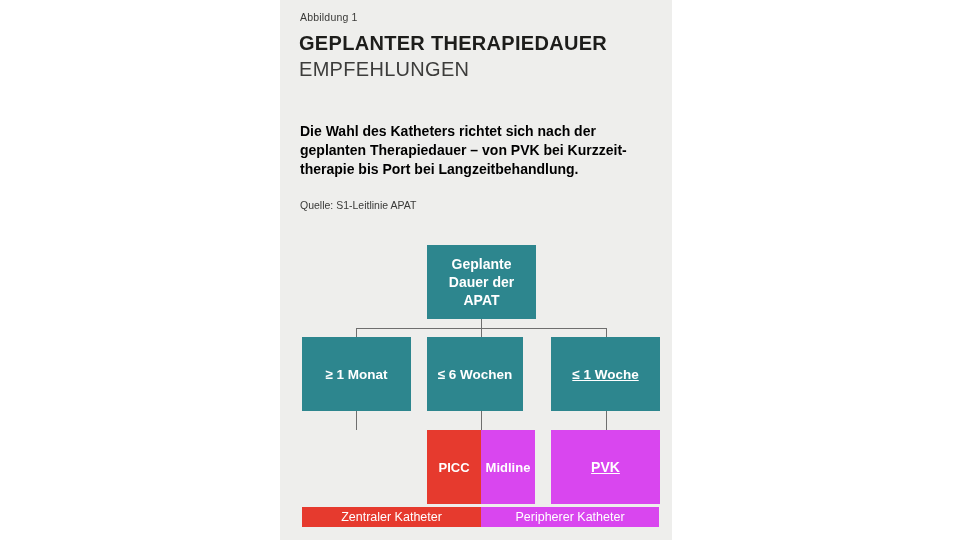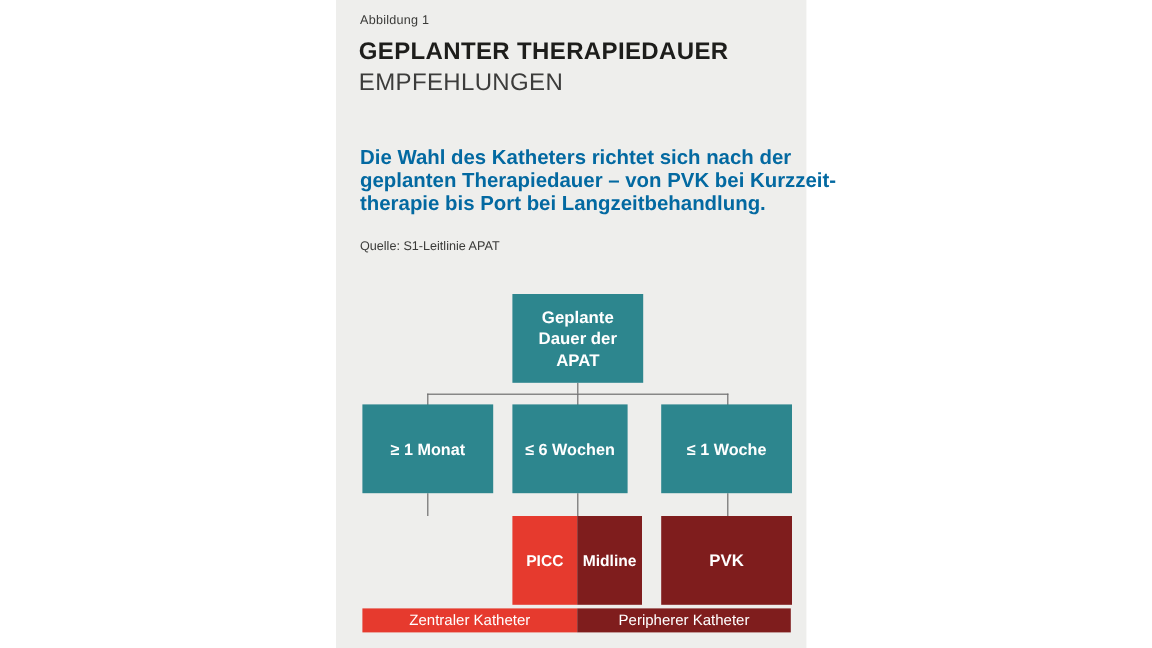--- a/index.html
+++ b/index.html
@@ -50,23 +50,23 @@
   .subtitle-line {
     font-size: 20px;
     font-weight: normal;
     color: #3C3C3B;
     letter-spacing: 0.3px;
   }
   .description {
     position: absolute;
     left: 20px;
     top: 122px;
-    font-size: 17px;
+    font-size: 14px;
     font-weight: bold;
-    color: #0369a1;
+    color: #000000;
     line-height: 19px;
     white-space: nowrap;
   }
   .source {
     position: absolute;
     left: 20px;
     top: 199px;
     font-size: 10.5px;
     color: #3a3a38;
   }
@@ -75,30 +75,30 @@
     display: flex;
     flex-direction: column;
     align-items: center;
     justify-content: center;
     text-align: center;
     color: #ffffff;
     font-weight: bold;
   }
   .teal { background: #2D868E; text-align: right; }
   .red { background: #E63A2E; }
-  .salmon { background: #7f1d1d; }
+  .salmon { background: #d946ef; }
 
   .node-root {
     left: 147px; top: 245px; width: 109px; height: 74px;
     font-size: 14px; line-height: 18px;
   }
   .row-duration { top: 337px; height: 74px; font-size: 13.5px; }
   .col-1 { left: 22px;  width: 109px; }
   .col-2 { left: 147px; width: 96px; }
-  .col-3 { left: 271px; width: 109px; }
+  .col-3 { left: 271px; width: 109px; text-decoration: underline; }
   .row-catheter { top: 430px; height: 74px; font-size: 14px; line-height: 18px; }
   .node-picc-port { padding: 0 14px; box-sizing: border-box; }
   .split-node {
     position: absolute;
     left: 147px; top: 430px; width: 108px; height: 74px;
     display: flex; flex-direction: row;
   }
   .split-half {
     width: 54px; height: 74px;
     display: flex; align-items: center; justify-content: center;

